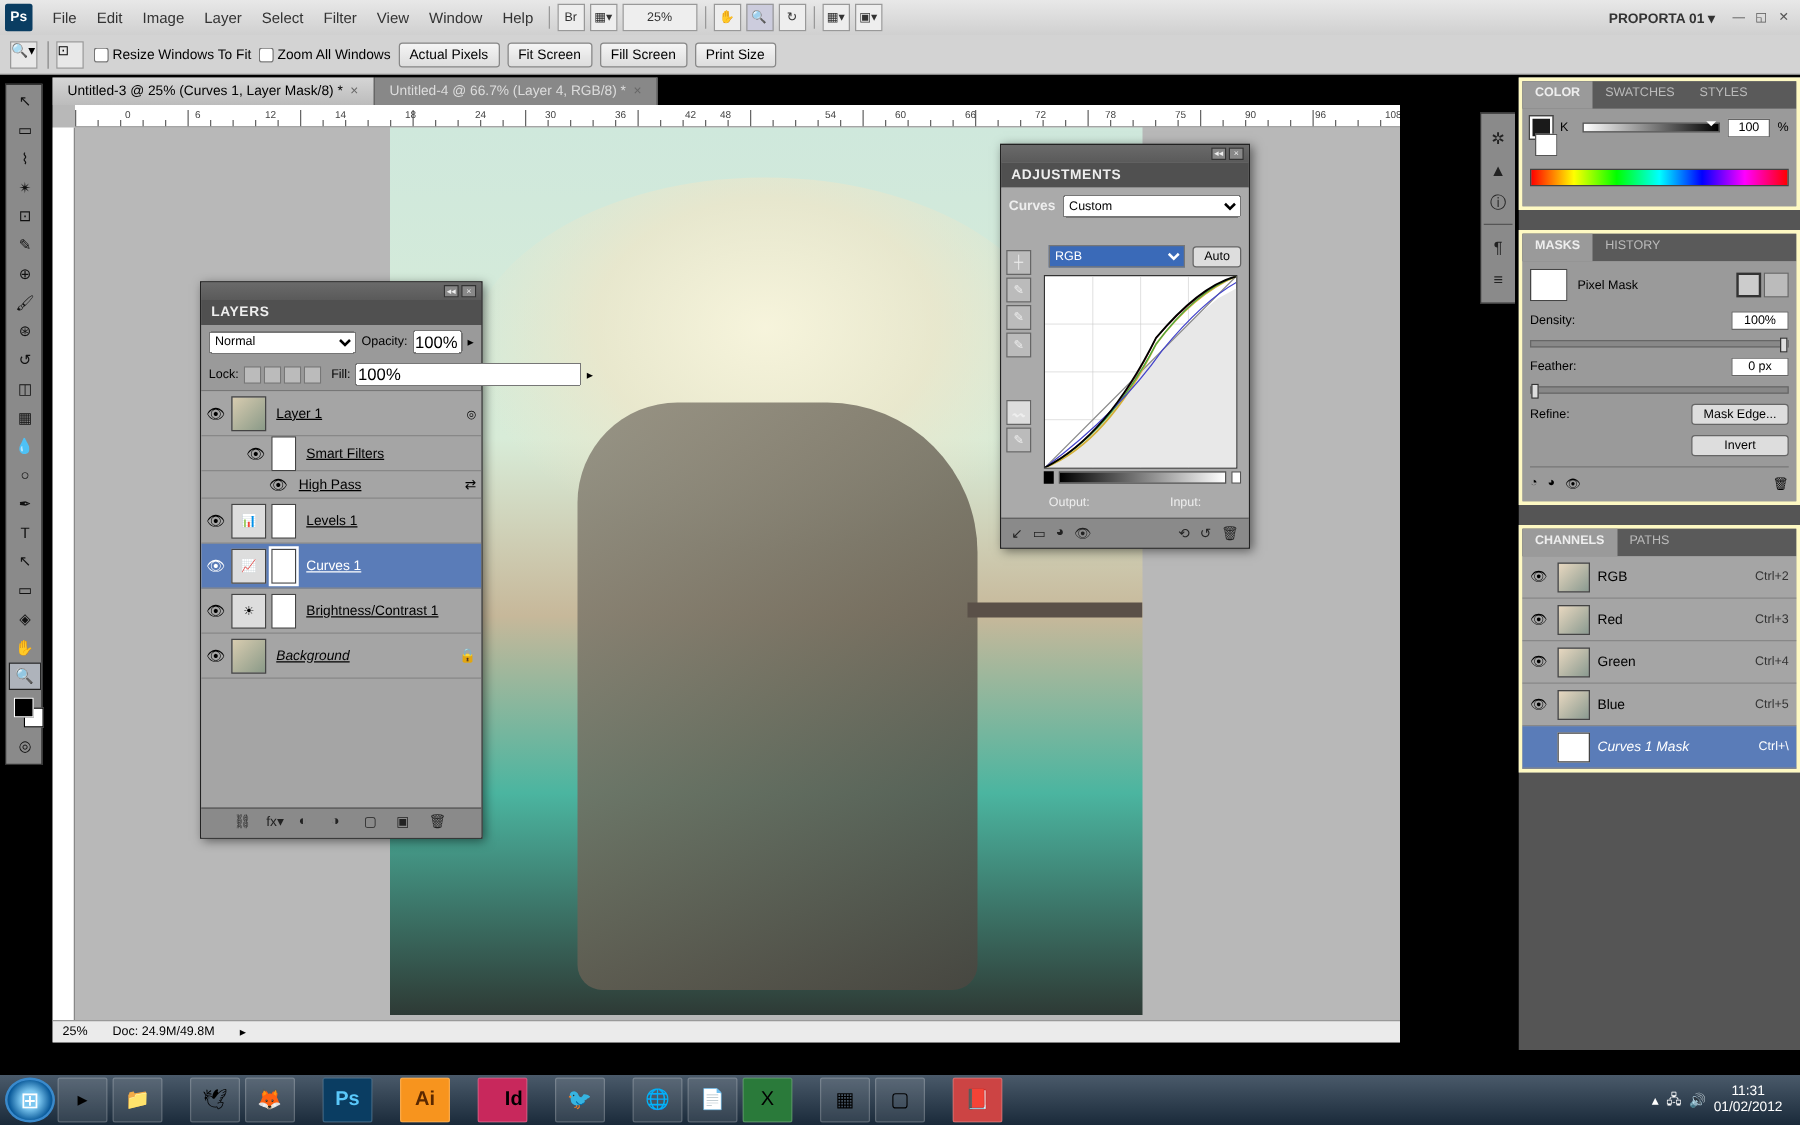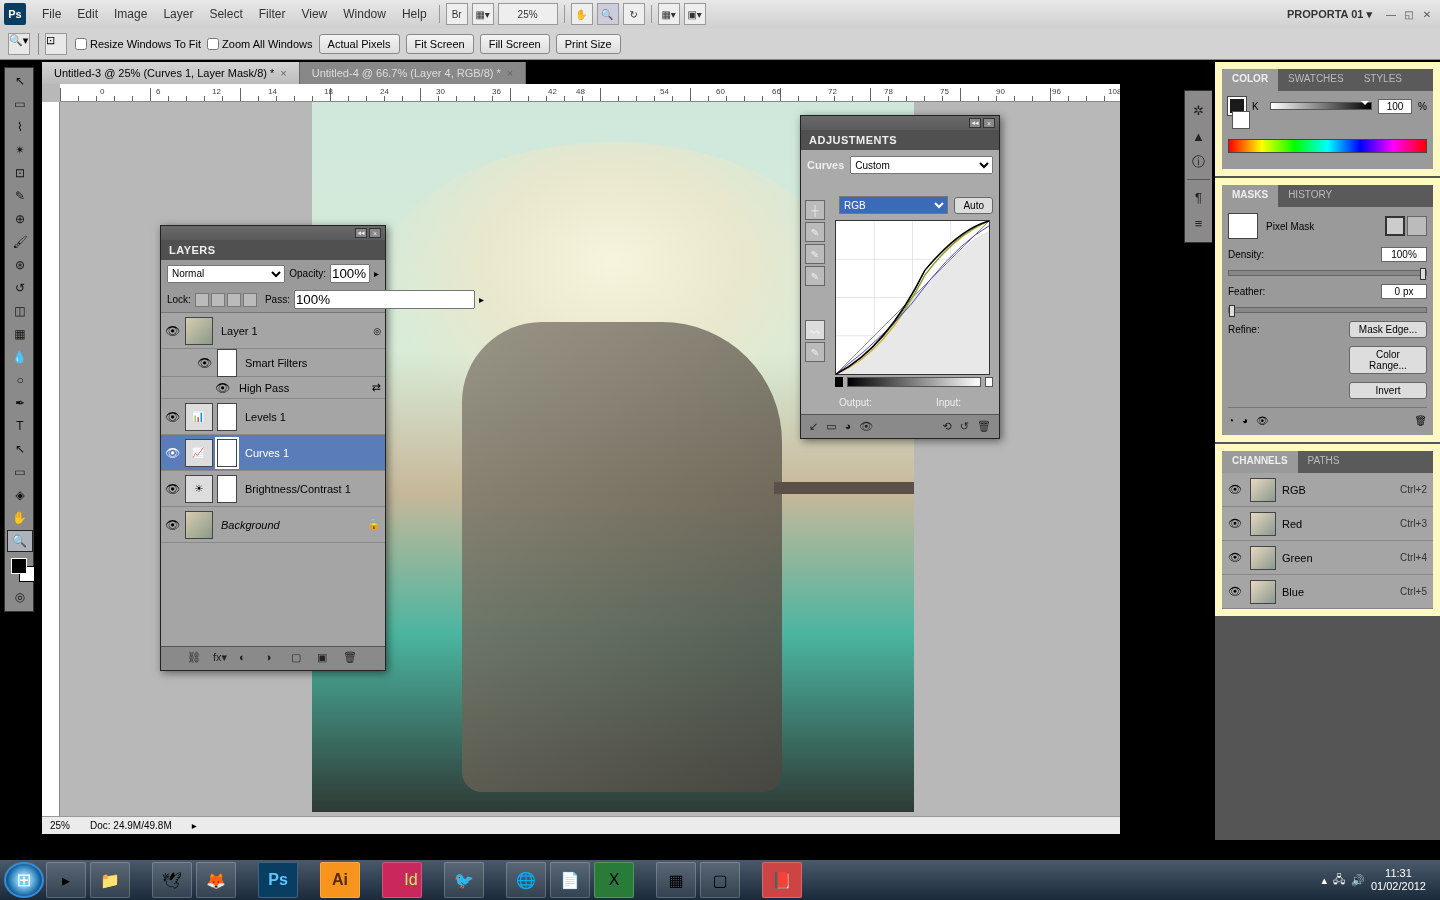--- a/index.html
+++ b/index.html
@@ -68,21 +68,21 @@
 .lock-row .icons { display: flex; gap: 2px; }
 .lock-row .ic { width: 14px; height: 14px; border: 1px solid #777; background: #bbb; }
 .layer-list { flex: 1; background: #a5a5a5; overflow-y: auto; }
 .layer-row { display: flex; align-items: center; height: 36px; border-bottom: 1px solid #888; padding: 0 4px; gap: 4px; }
 .layer-row.smart { height: 28px; padding-left: 36px; }
 .layer-row.filter { height: 22px; padding-left: 54px; }
 .layer-row .eye { width: 16px; font-size: 12px; }
 .layer-row .thumb { width: 28px; height: 28px; background: #fff; border: 1px solid #444; }
 .layer-row .thumb.icon-thumb { background: #ddd; display: flex; align-items: center; justify-content: center; font-size: 10px; }
 .layer-row .mask { width: 20px; height: 28px; background: #fff; border: 1px solid #444; }
-.layer-row .label { flex: 1; font-size: 11px; padding-left: 4px; }
+.layer-row .label { flex: 1; font-size: 11px; padding-left: 4px; text-decoration: underline; }
 .layer-row.selected { background: #5a7cb8; color: #fff; }
 .layer-footer { height: 24px; background: #8a8a8a; display: flex; align-items: center; justify-content: center; gap: 10px; border-top: 1px solid #555; }
 .layer-footer .ic { width: 16px; height: 16px; font-size: 11px; color: #222; }
 
 
 .adj-panel { left: 800px; top: 115px; width: 200px; }
 .adj-body { padding: 6px; background: #aaa; }
 .adj-row { display: flex; align-items: center; gap: 6px; margin-bottom: 6px; }
 .adj-row select { flex: 1; height: 18px; font-size: 10px; }
 .adj-row .btn { border: 1px solid #666; background: #ddd; padding: 2px 8px; font-size: 10px; border-radius: 3px; text-align: center; }
@@ -90,21 +90,21 @@
 .curves-graph svg { position: absolute; inset: 0; }
 .curves-tools { position: absolute; left: 4px; top: 50px; width: 22px; display: flex; flex-direction: column; gap: 2px; }
 .curves-tools .ct { width: 20px; height: 20px; border: 1px solid #666; background: #bbb; font-size: 10px; display: flex; align-items: center; justify-content: center; }
 .out-in { display: flex; justify-content: space-around; font-size: 10px; margin-top: 10px; }
 .adj-footer { height: 24px; background: #8a8a8a; display: flex; align-items: center; justify-content: space-between; padding: 0 8px; border-top: 1px solid #555; }
 .adj-footer .grp { display: flex; gap: 8px; }
 .adj-footer .ic { font-size: 11px; color: #222; }
 
 
 .right-dock { position: absolute; right: 0; top: 62px; width: 225px; bottom: 60px; background: #555; }
-.rpanel { background: #8a8a8a; border: 7px solid #fef9c3; margin-bottom: 2px; }
+.rpanel { background: #8a8a8a; border: 3px solid #fef9c3; margin-bottom: 16px; }
 .rpanel-tabs { height: 22px; background: #5a5a5a; display: flex; font-size: 10px; }
 .rpanel-tabs .rtab { padding: 4px 10px; color: #bbb; }
 .rpanel-tabs .rtab.active { background: #9a9a9a; color: #eee; font-weight: bold; }
 .rpanel-body { background: #9a9a9a; padding: 6px; font-size: 10px; color: #000; }
 
 .color-body { height: 78px; }
 .color-body .fgsw { width: 18px; height: 18px; background: #1a1a1a; border: 2px solid #fff; outline: 1px solid #444; }
 .color-body .slider-row { display: flex; align-items: center; gap: 6px; }
 .color-body .slider { flex: 1; height: 8px; background: linear-gradient(90deg,#fff,#000); border: 1px solid #555; position: relative; }
 .color-body .slider .marker { position: absolute; right: 2px; top: -2px; width: 0; height: 0; border: 4px solid transparent; border-top-color: #fff; }
@@ -135,21 +135,21 @@
 
 .taskbar { position: absolute; bottom: 0; left: 0; right: 0; height: 40px; background: linear-gradient(#4a5a6a, #1a2a3a); display: flex; align-items: center; padding: 0 4px; }
 .taskbar .start { width: 40px; height: 36px; background: radial-gradient(circle, #7cc7f0 30%, #0a5a9a 70%); border-radius: 50%; border: 2px solid #3a8acc; display: flex; align-items: center; justify-content: center; color: #fff; font-size: 18px; }
 .taskbar .tb { width: 40px; height: 36px; margin: 0 2px; background: rgba(255,255,255,0.1); border: 1px solid rgba(255,255,255,0.2); border-radius: 2px; display: flex; align-items: center; justify-content: center; font-size: 16px; }
 .taskbar .spacer { flex: 1; }
 .taskbar .tray { display: flex; align-items: center; gap: 6px; color: #fff; font-size: 11px; padding: 0 10px; }
 .taskbar .clock { text-align: center; line-height: 1.2; }
 
 .tb-ps { background: #0a3d62 !important; color: #5ac8fa; font-weight: bold; font-size: 11px; }
 .tb-ai { background: #f7941e !important; color: #5a2800; font-weight: bold; font-size: 11px; }
-.tb-id { background: #c8285c !important; color: #bef264; font-weight: normal; font-size: 11px; padding-left: 18px; }
+.tb-id { background: #c8285c !important; color: #000000; font-weight: bold; font-size: 11px; padding-left: 18px; }
 </style>
 </head>
 <body>
 
 <div class="menubar">
   <div class="ps-icon">Ps</div>
   <div class="menuitem">File</div>
   <div class="menuitem">Edit</div>
   <div class="menuitem">Image</div>
   <div class="menuitem">Layer</div>
@@ -342,21 +342,21 @@
     </div>
     <div class="lock-row">
       <span>Lock:</span>
       <div class="icons">
         <div class="ic"></div>
         <div class="ic"></div>
         <div class="ic"></div>
         <div class="ic"></div>
       </div>
       <div style="flex:1"></div>
-      <span>Pass:</span>
+      <span>Fill:</span>
       <input class="opa" value="100%" style="">
       <span>▸</span>
     </div>
     <div class="layer-list">
       <div class="layer-row">
         <span class="eye">👁</span>
         <div class="thumb" style="background:linear-gradient(135deg,#d8ccb0,#8a9a88);"></div>
         <span class="label">Layer 1</span>
         <span style="font-size:9px;">◎</span>
       </div>
@@ -539,24 +539,20 @@
       </div>
       <div style="height:6px;background:#888;border:1px solid #666;position:relative;">
           <div style="position:absolute;left:0;top:-3px;width:6px;height:12px;background:#ddd;border:1px solid #333;"></div>
         </div>
       <div class="rowm">
         <span>Refine:</span>
         <button class="btn-m">Mask Edge...</button>
       </div>
       <div class="rowm">
           <span></span>
-          <button class="btn-m">Color Range...</button>
-        </div>
-      <div class="rowm">
-          <span></span>
           <button class="btn-m">Invert</button>
         </div>
       <div style="height:22px;display:flex;justify-content:space-between;align-items:center;padding-top:4px;border-top:1px solid #777;">
         <div style="display:flex;gap:8px;">
             <span>◔</span>
             <span>◕</span>
             <span>👁</span>
           </div>
         <span>🗑</span>
       </div>
@@ -586,20 +582,26 @@
         <div class="cthumb"></div>
         <span class="label">Green</span>
         <span class="short">Ctrl+4</span>
       </div>
       <div class="chan-row">
         <span class="eye">👁</span>
         <div class="cthumb"></div>
         <span class="label">Blue</span>
         <span class="short">Ctrl+5</span>
       </div>
+      <div class="chan-row selected">
+        <span class="eye"></span>
+        <div class="cthumb mask"></div>
+        <span class="label" style="font-style:italic;">Curves 1 Mask</span>
+        <span class="short">Ctrl+\</span>
+      </div>
     </div>
   </div>
 </div>
 
 <div class="taskbar">
   <div class="start">⊞</div>
   <div class="tb">▸</div>
   <div class="tb">📁</div>
   <div style="width:18px;"></div>
   <div class="tb">🕊</div>

